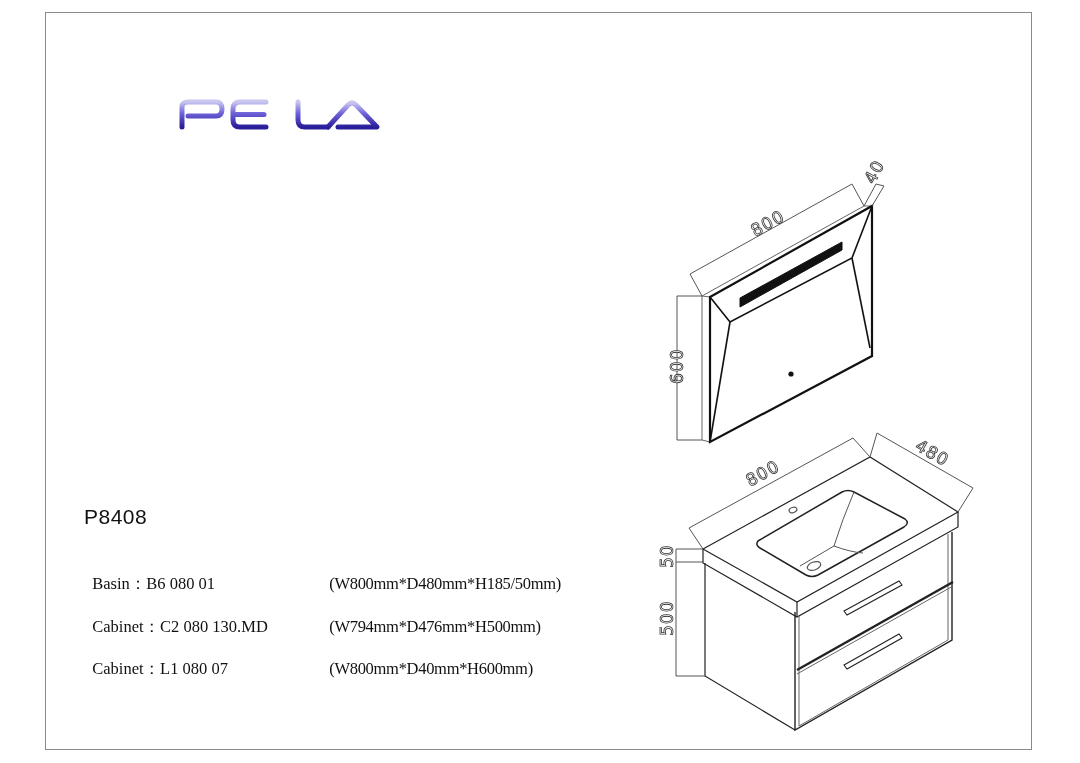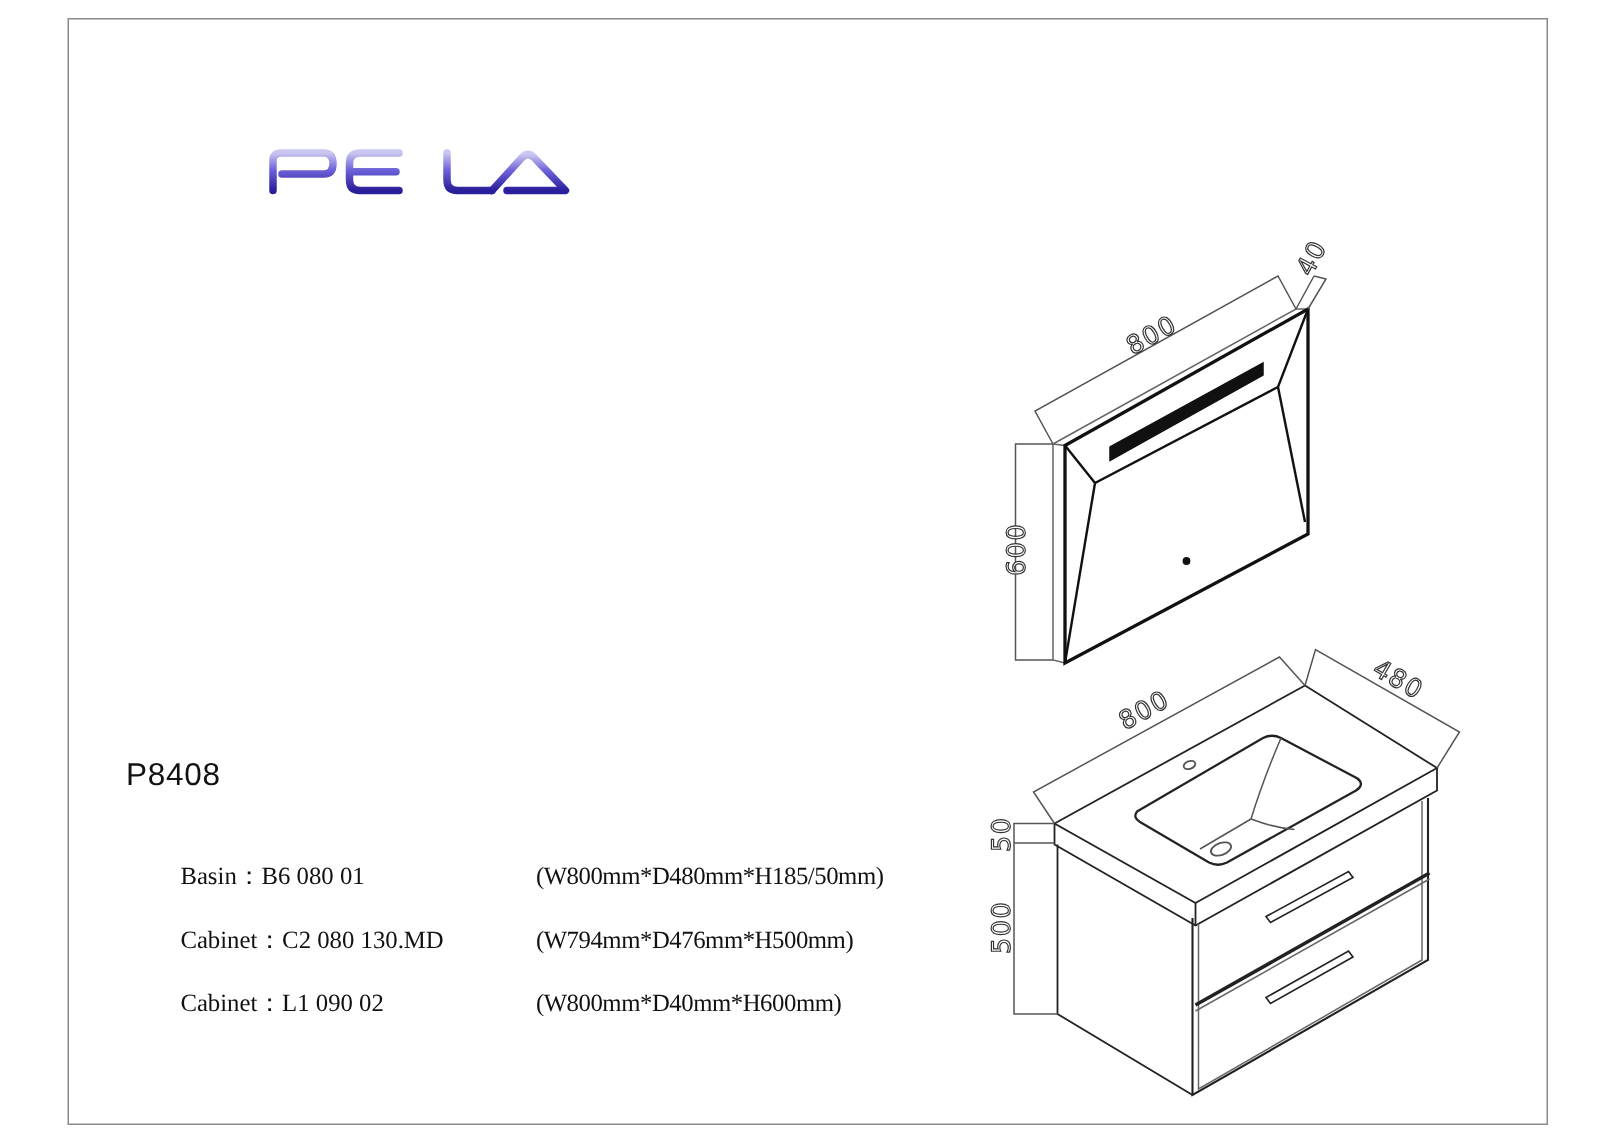--- a/index.html
+++ b/index.html
@@ -5,21 +5,21 @@
   html, body { margin: 0; padding: 0; background: #ffffff; }
   body { width: 1080px; height: 763px; position: relative; overflow: hidden;
          font-family: "DejaVu Serif", "Liberation Serif", serif; color: #111; }
   .frame { position: absolute; left: 45px; top: 12px; width: 987px; height: 738px;
            border: 1.5px solid #8a8a8a; box-sizing: border-box; }
   .logo { position: absolute; left: 178px; top: 97px; width: 205px; height: 34px; }
   .model { position: absolute; left: 84px; top: 505px; font-size: 21px;
            font-family: Liberation Sans, sans-serif; letter-spacing: 0.5px; }
   .spec-row { position: absolute; left: 84px; font-size: 16.5px;
               font-family: "Liberation Serif", serif; white-space: pre; }
-  .spec-row .code { display: inline-block; width: 237px; margin-left: 28px; }
+  .spec-row .code { display: inline-block; width: 237px; }
   .spec-row .dims { letter-spacing: -0.3px; }
   .r1 { top: 553px; } .r2 { top: 596px; } .r3 { top: 638px; }
   svg.draw { position: absolute; left: 0; top: 0; width: 1080px; height: 763px; }
   .dimtxt { font-family: "DejaVu Sans", sans-serif; font-size: 17px; fill: #fff;
             stroke: #333; stroke-width: 0.8; letter-spacing: 1px; }
 </style>
 </head>
 <body>
 
 <div class="frame"></div>
@@ -48,21 +48,21 @@
 
 <div class="model">P8408</div>
 
 <div class="spec-row r1">
   <span class="code"><span>Basin：</span><span>B6 080 01</span></span><span class="dims">(W800mm*D480mm*H185/50mm)</span>
 </div>
 <div class="spec-row r2">
   <span class="code"><span>Cabinet：</span><span>C2 080 130.MD</span></span><span class="dims">(W794mm*D476mm*H500mm)</span>
 </div>
 <div class="spec-row r3">
-  <span class="code"><span>Cabinet：</span><span>L1 090 02</span></span><span class="dims">(W800mm*D40mm*H600mm)</span>
+  <span class="code"><span>Cabinet：</span><span>L1 080 07</span></span><span class="dims">(W800mm*D40mm*H600mm)</span>
 </div>
 
 <svg class="draw" viewBox="0 0 1080 763">
 
   <g fill="none" stroke="#111">
 
     <path d="M702 296 L710 297 L710 442 L702 440 Z" stroke="#666" stroke-width="1"></path>
     <path d="M702 296 L864 206 L872 206" stroke="#666" stroke-width="1"></path>
 
     <path d="M710 297 L872 206 L872 356 L710 442 Z" stroke-width="2.2"></path>

